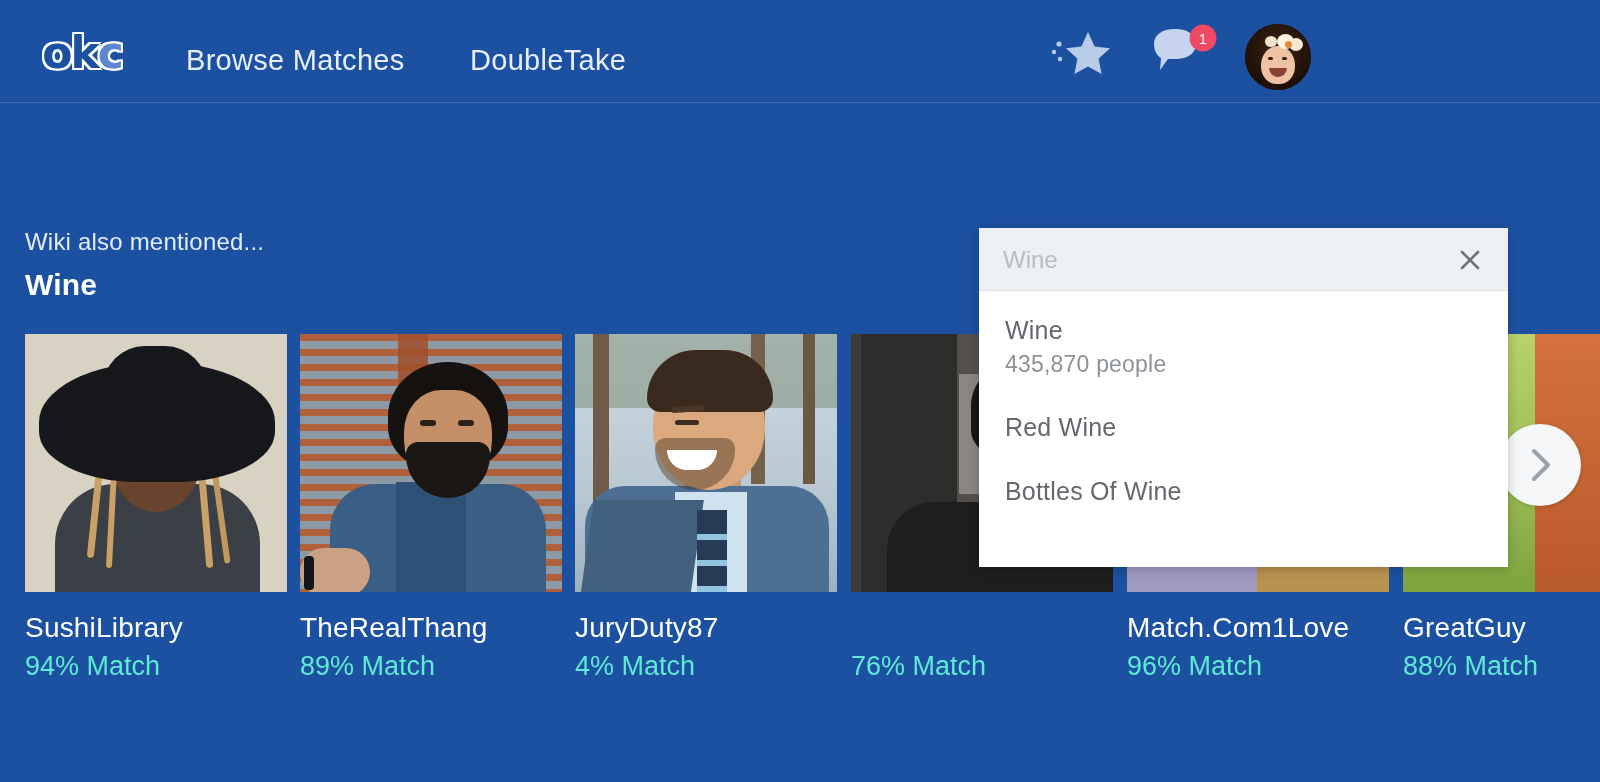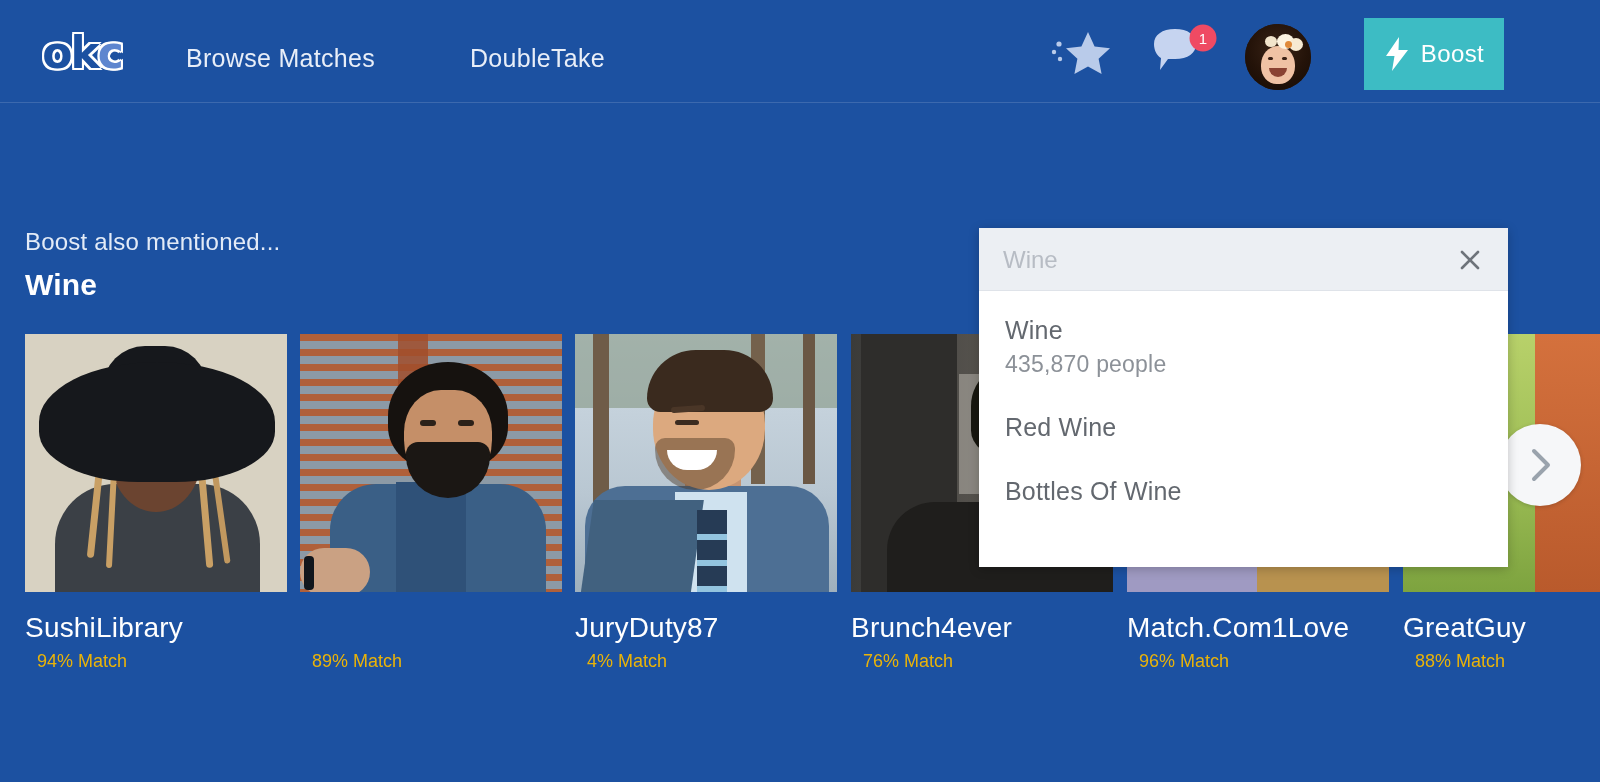--- a/index.html
+++ b/index.html
@@ -53,21 +53,21 @@
       2px 0 0 #fff, -2px 0 0 #fff, 0 2px 0 #fff, 0 -2px 0 #fff,
       2px 2px 0 #fff, -2px -2px 0 #fff, 2px -2px 0 #fff, -2px 2px 0 #fff;
     font-family: "DejaVu Sans", sans-serif;
   }
   .logo-o, .logo-k { color: #1c51a1; }
   .logo-c { color: #5e86cf; }
 
   .nav-link {
     position: absolute;
     top: 44px;
-    font-size: 25px;
+    font-size: 29px;
     color: #e8eef8;
     letter-spacing: 0.3px;
     cursor: pointer;
     white-space: nowrap;
   }
   #nav-browse { left: 186px; }
   #nav-doubletake { left: 470px; }
 
   
   .hdr-icon {
@@ -183,23 +183,23 @@
     top: 278px;
     left: 0;
     font-size: 28px;
     color: #ffffff;
     white-space: nowrap;
     letter-spacing: 0.2px;
   }
   .card-match {
     position: absolute;
     top: 317px;
-    left: 12px;
-    font-size: 18px;
-    color: #eab308;
+    left: 0;
+    font-size: 27px;
+    color: #5eead4;
     white-space: nowrap;
   }
 
   
   .ph-bg { position: absolute; inset: 0; }
   .ph-el { position: absolute; }
 
   
   .p1-bg { background: #d8d2c2; }
   .p1-body { left: 30px; top: 150px; width: 205px; height: 130px; background: #3b4046; border-radius: 60px 60px 0 0; }
@@ -384,33 +384,25 @@
       <div class="av-face"></div>
       <div class="av-eye-l"></div>
       <div class="av-eye-r"></div>
       <div class="av-mouth"></div>
       <div class="av-flower-c"></div>
       <div class="av-flower-a"></div>
       <div class="av-flower-b"></div>
       <div class="av-flower-dot"></div>
     </div>
 
-    <button id="boost-button">
-      <span style="display:flex;">
-        <svg width="26" height="34" viewBox="0 0 26 34" aria-hidden="true">
-          <path d="M15 0 L2 19 L10.5 19 L8 34 L24 13 L14.5 13 Z" fill="#ffffff"></path>
-        </svg>
-      </span>
-      <span id="boost-label">Boost</span>
-    </button>
 
     <div id="header-rule"></div>
   </div>
 
-  <div id="section-eyebrow">Boost also mentioned...</div>
+  <div id="section-eyebrow">Wiki also mentioned...</div>
   <div id="section-title">Wine</div>
 
   <div id="carousel">
 
     <div class="card" style="left:25px;">
       <div class="card-photo">
         <div class="ph-bg p1-bg"></div>
         <div class="ph-el p1-body"></div>
         <div class="ph-el p1-face"></div>
         <div class="ph-el p1-teeth"></div>
@@ -432,20 +424,21 @@
         <div class="ph-el p2-shirt"></div>
         <div class="ph-el p2-shirt2"></div>
         <div class="ph-el p2-hair"></div>
         <div class="ph-el p2-face"></div>
         <div class="ph-el p2-eye-l"></div>
         <div class="ph-el p2-eye-r"></div>
         <div class="ph-el p2-beard"></div>
         <div class="ph-el p2-arm"></div>
         <div class="ph-el p2-watch"></div>
       </div>
+      <div class="card-name">TheRealThang</div>
       <div class="card-match">89% Match</div>
     </div>
 
     <div class="card" style="left:575px;">
       <div class="card-photo">
         <div class="ph-bg p3-bg"></div>
         <div class="ph-el p3-foli"></div>
         <div class="ph-el p3-tree1"></div>
         <div class="ph-el p3-tree2"></div>
         <div class="ph-el p3-tree3"></div>
@@ -475,21 +468,20 @@
         <div class="ph-el p4-light"></div>
         <div class="ph-el p4-body"></div>
         <div class="ph-el p4-hair"></div>
         <div class="ph-el p4-face"></div>
         <div class="ph-el p4-beard"></div>
         <div class="ph-el p4-eye-l"></div>
         <div class="ph-el p4-eye-lp"></div>
         <div class="ph-el p4-eye-r"></div>
         <div class="ph-el p4-eye-rp"></div>
       </div>
-      <div class="card-name">Brunch4ever</div>
       <div class="card-match">76% Match</div>
     </div>
 
     <div class="card" style="left:1127px;">
       <div class="card-photo">
         <div class="ph-bg p5-bg"></div>
         <div class="ph-el p5-a"></div>
         <div class="ph-el p5-b"></div>
         <div class="ph-el p5-c"></div>
       </div>

